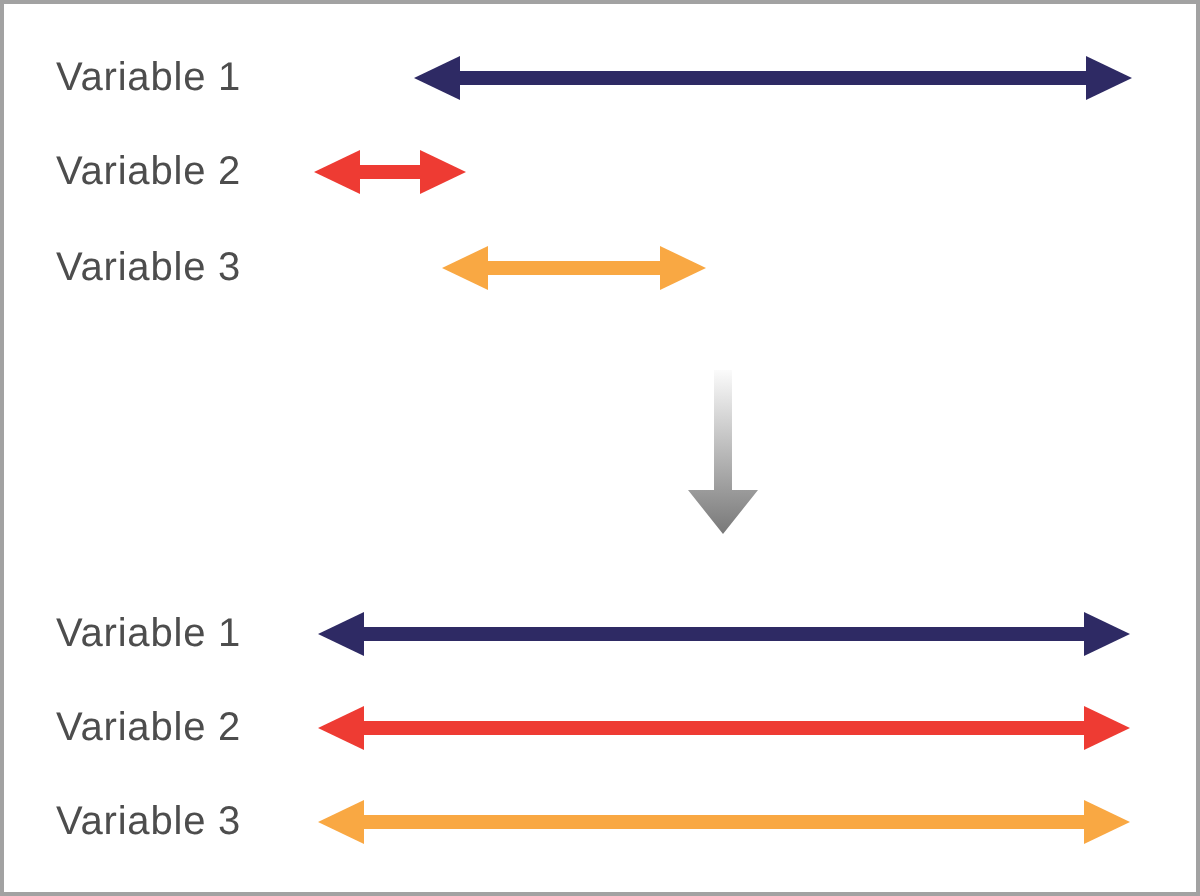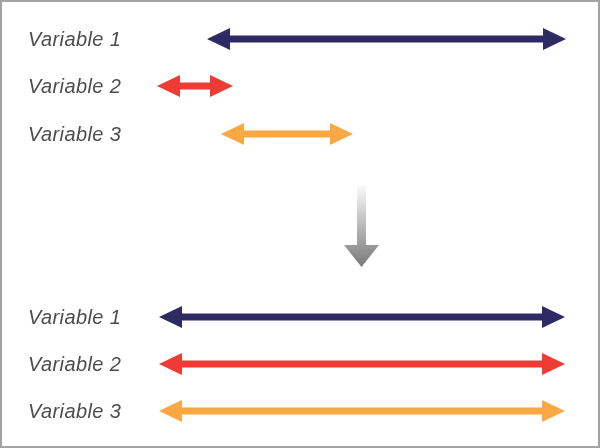--- a/index.html
+++ b/index.html
@@ -3,21 +3,20 @@
 <meta charset="utf-8">
 <style>
   html, body { margin: 0; padding: 0; background: #ffffff; }
   .frame {
     position: relative;
     box-sizing: border-box;
     background: var(--bg, #ffffff);
     box-shadow: inset 0 0 0 2px var(--border-color, #a2a2a2);
     overflow: hidden;
     font-family: "Liberation Sans", sans-serif;
-    font-style: italic;
   }
   .section { position: static; }
   .row {
     position: absolute;
     left: 0;
     width: 100%;
     height: 40px;
   }
   .label {
     position: absolute;

